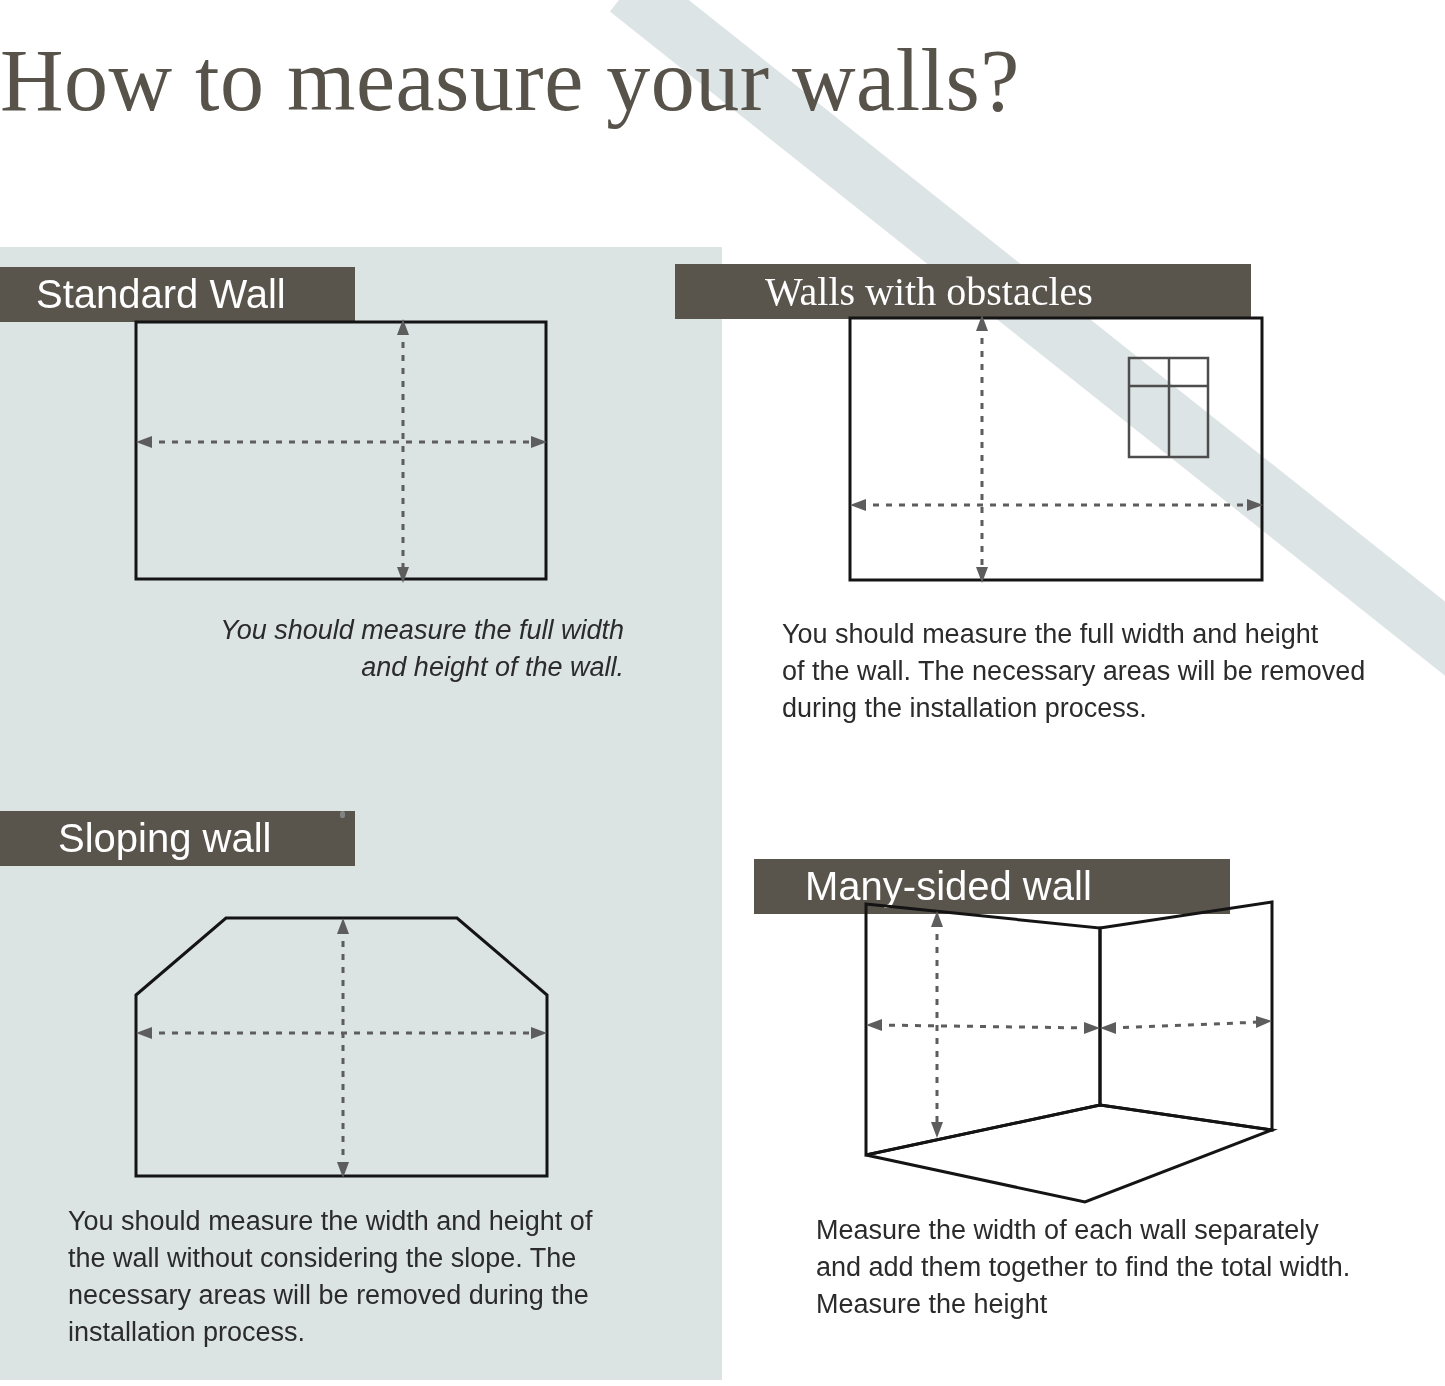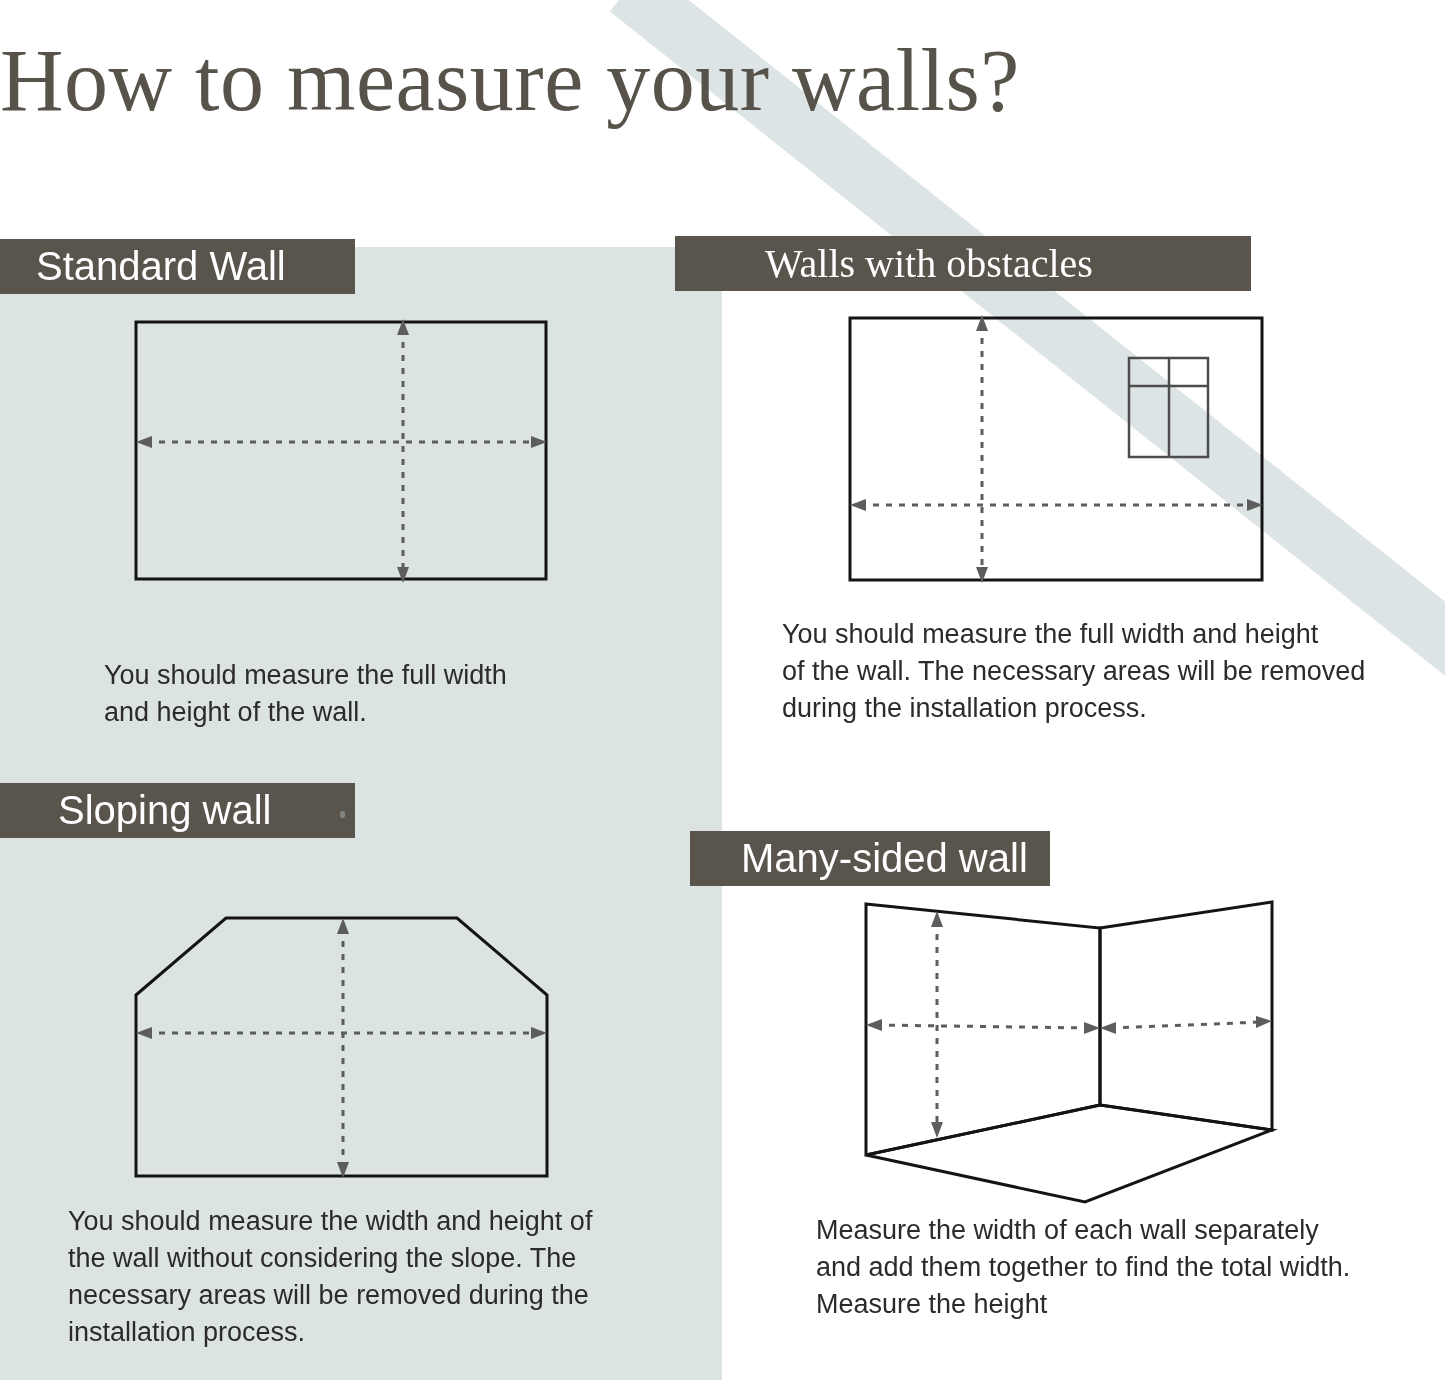--- a/index.html
+++ b/index.html
@@ -70,35 +70,36 @@
   .header-bar {
     position: absolute;
     background: #5a554c;
     color: #ffffff;
     font-size: 40px;
     font-weight: 400;
     line-height: 55px;
     height: 55px;
     white-space: nowrap;
     box-sizing: border-box;
+    margin-top: 28px;
   }
   #hdr-standard  { left: 0px;   top: 239px; width: 355px; padding-left: 36px; }
   #hdr-obstacles { left: 675px; top: 236px; width: 576px; padding-left: 90px; font-family: Liberation Serif, serif; }
   #hdr-sloping   { left: 0px;   top: 783px; width: 355px; padding-left: 58px; }
-  #hdr-manysided { left: 690px; top: 831px; width: 360px; padding-left: 51px; }
+  #hdr-manysided { left: 754px; top: 831px; width: 476px; padding-left: 51px; }
 
   
   .caption {
     position: absolute;
     color: #2b2b2b;
     font-size: 27px;
     line-height: 37px;
     white-space: pre-line;
   }
-  #cap-standard  { left: 104px; top: 657px; width: 520px; text-align: left; }
+  #cap-standard  { left: 104px; top: 612px; width: 520px; text-align: right; font-style: italic; }
   #cap-obstacles { left: 782px; top: 616px; width: 630px; text-align: left; }
   #cap-sloping   { left: 68px;  top: 1203px; width: 600px; text-align: left; }
   #cap-manysided { left: 816px; top: 1212px; width: 600px; text-align: left; }
 
   
   .diagram { position: absolute; }
   #dia-standard  { left: 120px; top: 305px; }
   #dia-obstacles { left: 835px; top: 305px; }
   #dia-sloping   { left: 115px; top: 900px; }
   #dia-manysided { left: 850px; top: 890px; }

